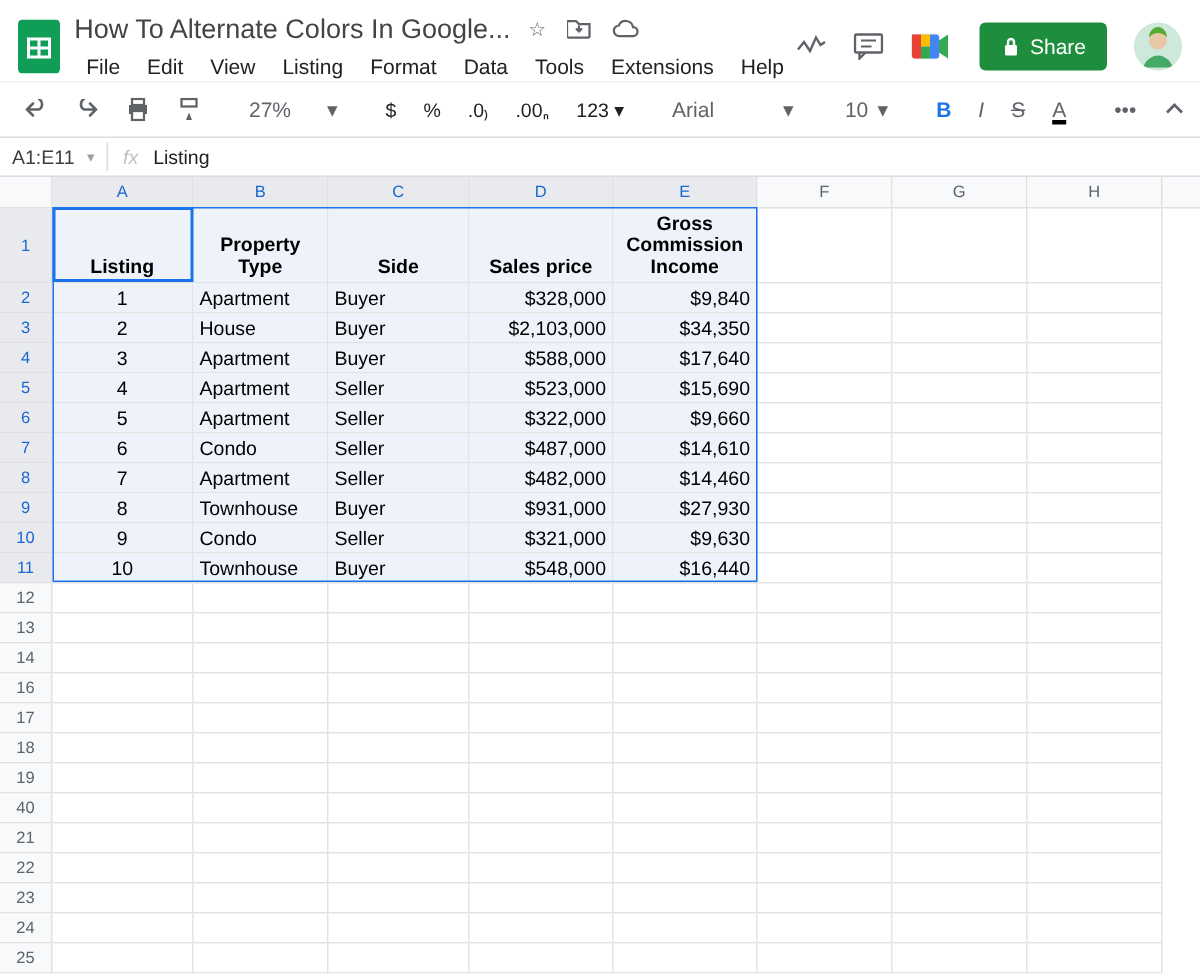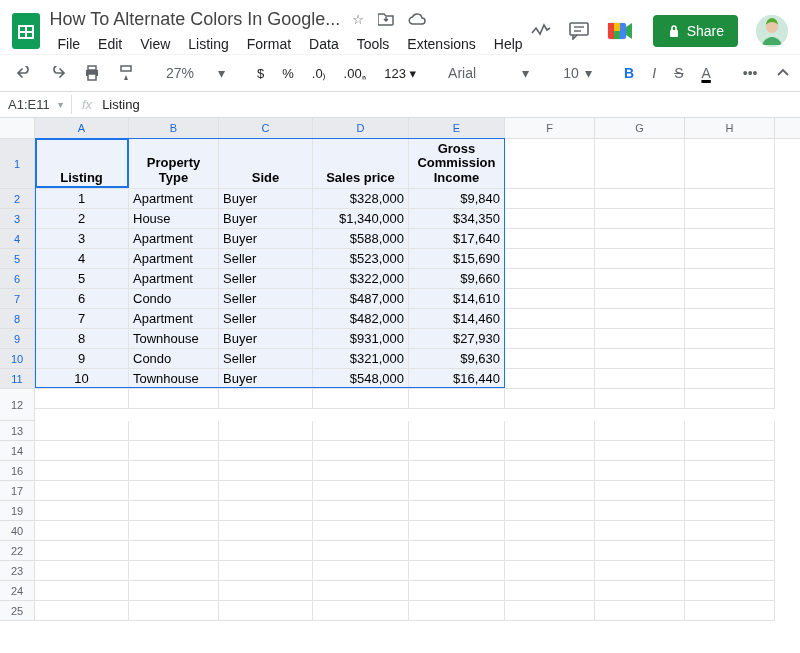--- a/index.html
+++ b/index.html
@@ -246,21 +246,21 @@
         <div class="cell wE seldata num" style="height:20px">$9,840</div>
         <div class="cell wF" style="height:20px"></div>
         <div class="cell wG" style="height:20px"></div>
         <div class="cell wH" style="height:20px"></div>
       </div>
       <div class="row">
         <div class="rh sel" style="height:20px">3</div>
         <div class="cell wA seldata ctr" style="height:20px">2</div>
         <div class="cell wB seldata" style="height:20px">House</div>
         <div class="cell wC seldata" style="height:20px">Buyer</div>
-        <div class="cell wD seldata num" style="height:20px">$1,340,000</div>
+        <div class="cell wD seldata num" style="height:20px">$2,103,000</div>
         <div class="cell wE seldata num" style="height:20px">$34,350</div>
         <div class="cell wF" style="height:20px"></div>
         <div class="cell wG" style="height:20px"></div>
         <div class="cell wH" style="height:20px"></div>
       </div>
       <div class="row">
         <div class="rh sel" style="height:20px">4</div>
         <div class="cell wA seldata ctr" style="height:20px">3</div>
         <div class="cell wB seldata" style="height:20px">Apartment</div>
         <div class="cell wC seldata" style="height:20px">Buyer</div>
@@ -341,21 +341,21 @@
         <div class="cell wA seldata ctr" style="height:20px">10</div>
         <div class="cell wB seldata" style="height:20px">Townhouse</div>
         <div class="cell wC seldata" style="height:20px">Buyer</div>
         <div class="cell wD seldata num" style="height:20px">$548,000</div>
         <div class="cell wE seldata num" style="height:20px">$16,440</div>
         <div class="cell wF" style="height:20px"></div>
         <div class="cell wG" style="height:20px"></div>
         <div class="cell wH" style="height:20px"></div>
       </div>
       <div class="row">
-        <div class="rh" style="height:32px">12</div>
+        <div class="rh" style="height:20px">12</div>
         <div class="cell wA" style="height:20px"></div>
         <div class="cell wB" style="height:20px"></div>
         <div class="cell wC" style="height:20px"></div>
         <div class="cell wD" style="height:20px"></div>
         <div class="cell wE" style="height:20px"></div>
         <div class="cell wF" style="height:20px"></div>
         <div class="cell wG" style="height:20px"></div>
         <div class="cell wH" style="height:20px"></div>
       </div>
       <div class="row">
@@ -396,32 +396,54 @@
         <div class="cell wA" style="height:20px"></div>
         <div class="cell wB" style="height:20px"></div>
         <div class="cell wC" style="height:20px"></div>
         <div class="cell wD" style="height:20px"></div>
         <div class="cell wE" style="height:20px"></div>
         <div class="cell wF" style="height:20px"></div>
         <div class="cell wG" style="height:20px"></div>
         <div class="cell wH" style="height:20px"></div>
       </div>
       <div class="row">
+        <div class="rh" style="height:20px">18</div>
+        <div class="cell wA" style="height:20px"></div>
+        <div class="cell wB" style="height:20px"></div>
+        <div class="cell wC" style="height:20px"></div>
+        <div class="cell wD" style="height:20px"></div>
+        <div class="cell wE" style="height:20px"></div>
+        <div class="cell wF" style="height:20px"></div>
+        <div class="cell wG" style="height:20px"></div>
+        <div class="cell wH" style="height:20px"></div>
+      </div>
+      <div class="row">
         <div class="rh" style="height:20px">19</div>
         <div class="cell wA" style="height:20px"></div>
         <div class="cell wB" style="height:20px"></div>
         <div class="cell wC" style="height:20px"></div>
         <div class="cell wD" style="height:20px"></div>
         <div class="cell wE" style="height:20px"></div>
         <div class="cell wF" style="height:20px"></div>
         <div class="cell wG" style="height:20px"></div>
         <div class="cell wH" style="height:20px"></div>
       </div>
       <div class="row">
         <div class="rh" style="height:20px">40</div>
+        <div class="cell wA" style="height:20px"></div>
+        <div class="cell wB" style="height:20px"></div>
+        <div class="cell wC" style="height:20px"></div>
+        <div class="cell wD" style="height:20px"></div>
+        <div class="cell wE" style="height:20px"></div>
+        <div class="cell wF" style="height:20px"></div>
+        <div class="cell wG" style="height:20px"></div>
+        <div class="cell wH" style="height:20px"></div>
+      </div>
+      <div class="row">
+        <div class="rh" style="height:20px">21</div>
         <div class="cell wA" style="height:20px"></div>
         <div class="cell wB" style="height:20px"></div>
         <div class="cell wC" style="height:20px"></div>
         <div class="cell wD" style="height:20px"></div>
         <div class="cell wE" style="height:20px"></div>
         <div class="cell wF" style="height:20px"></div>
         <div class="cell wG" style="height:20px"></div>
         <div class="cell wH" style="height:20px"></div>
       </div>
       <div class="row">

